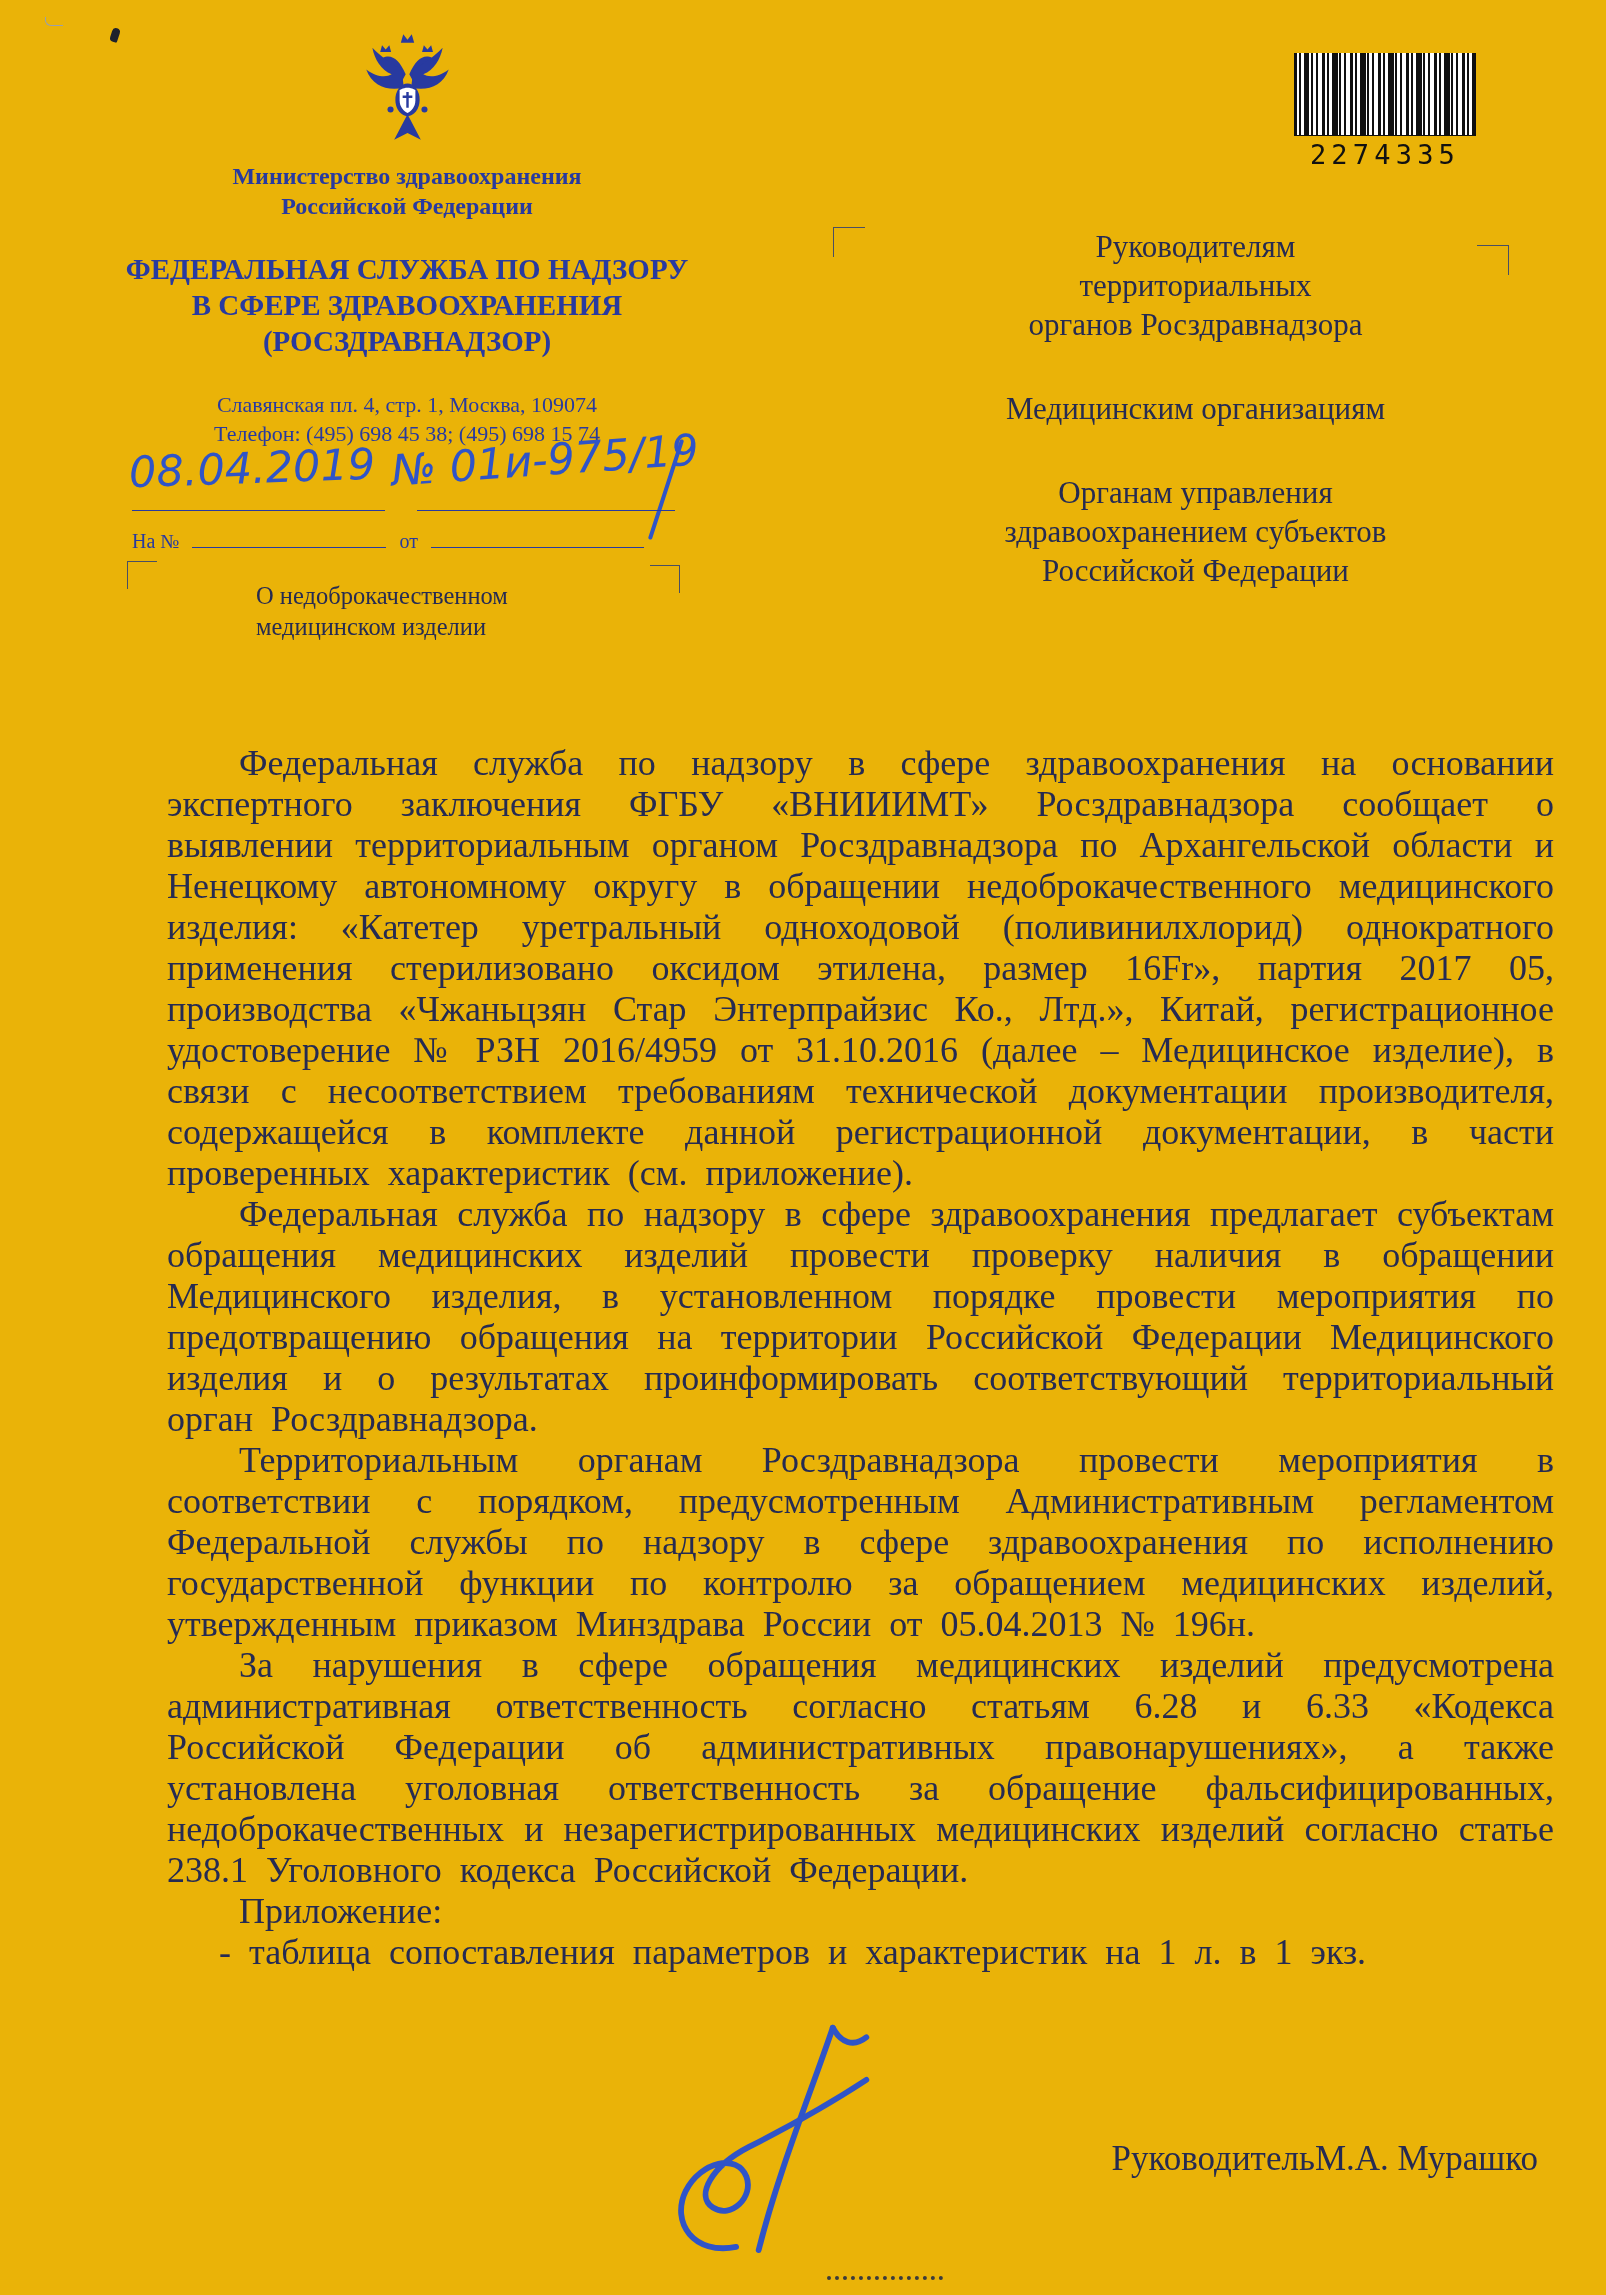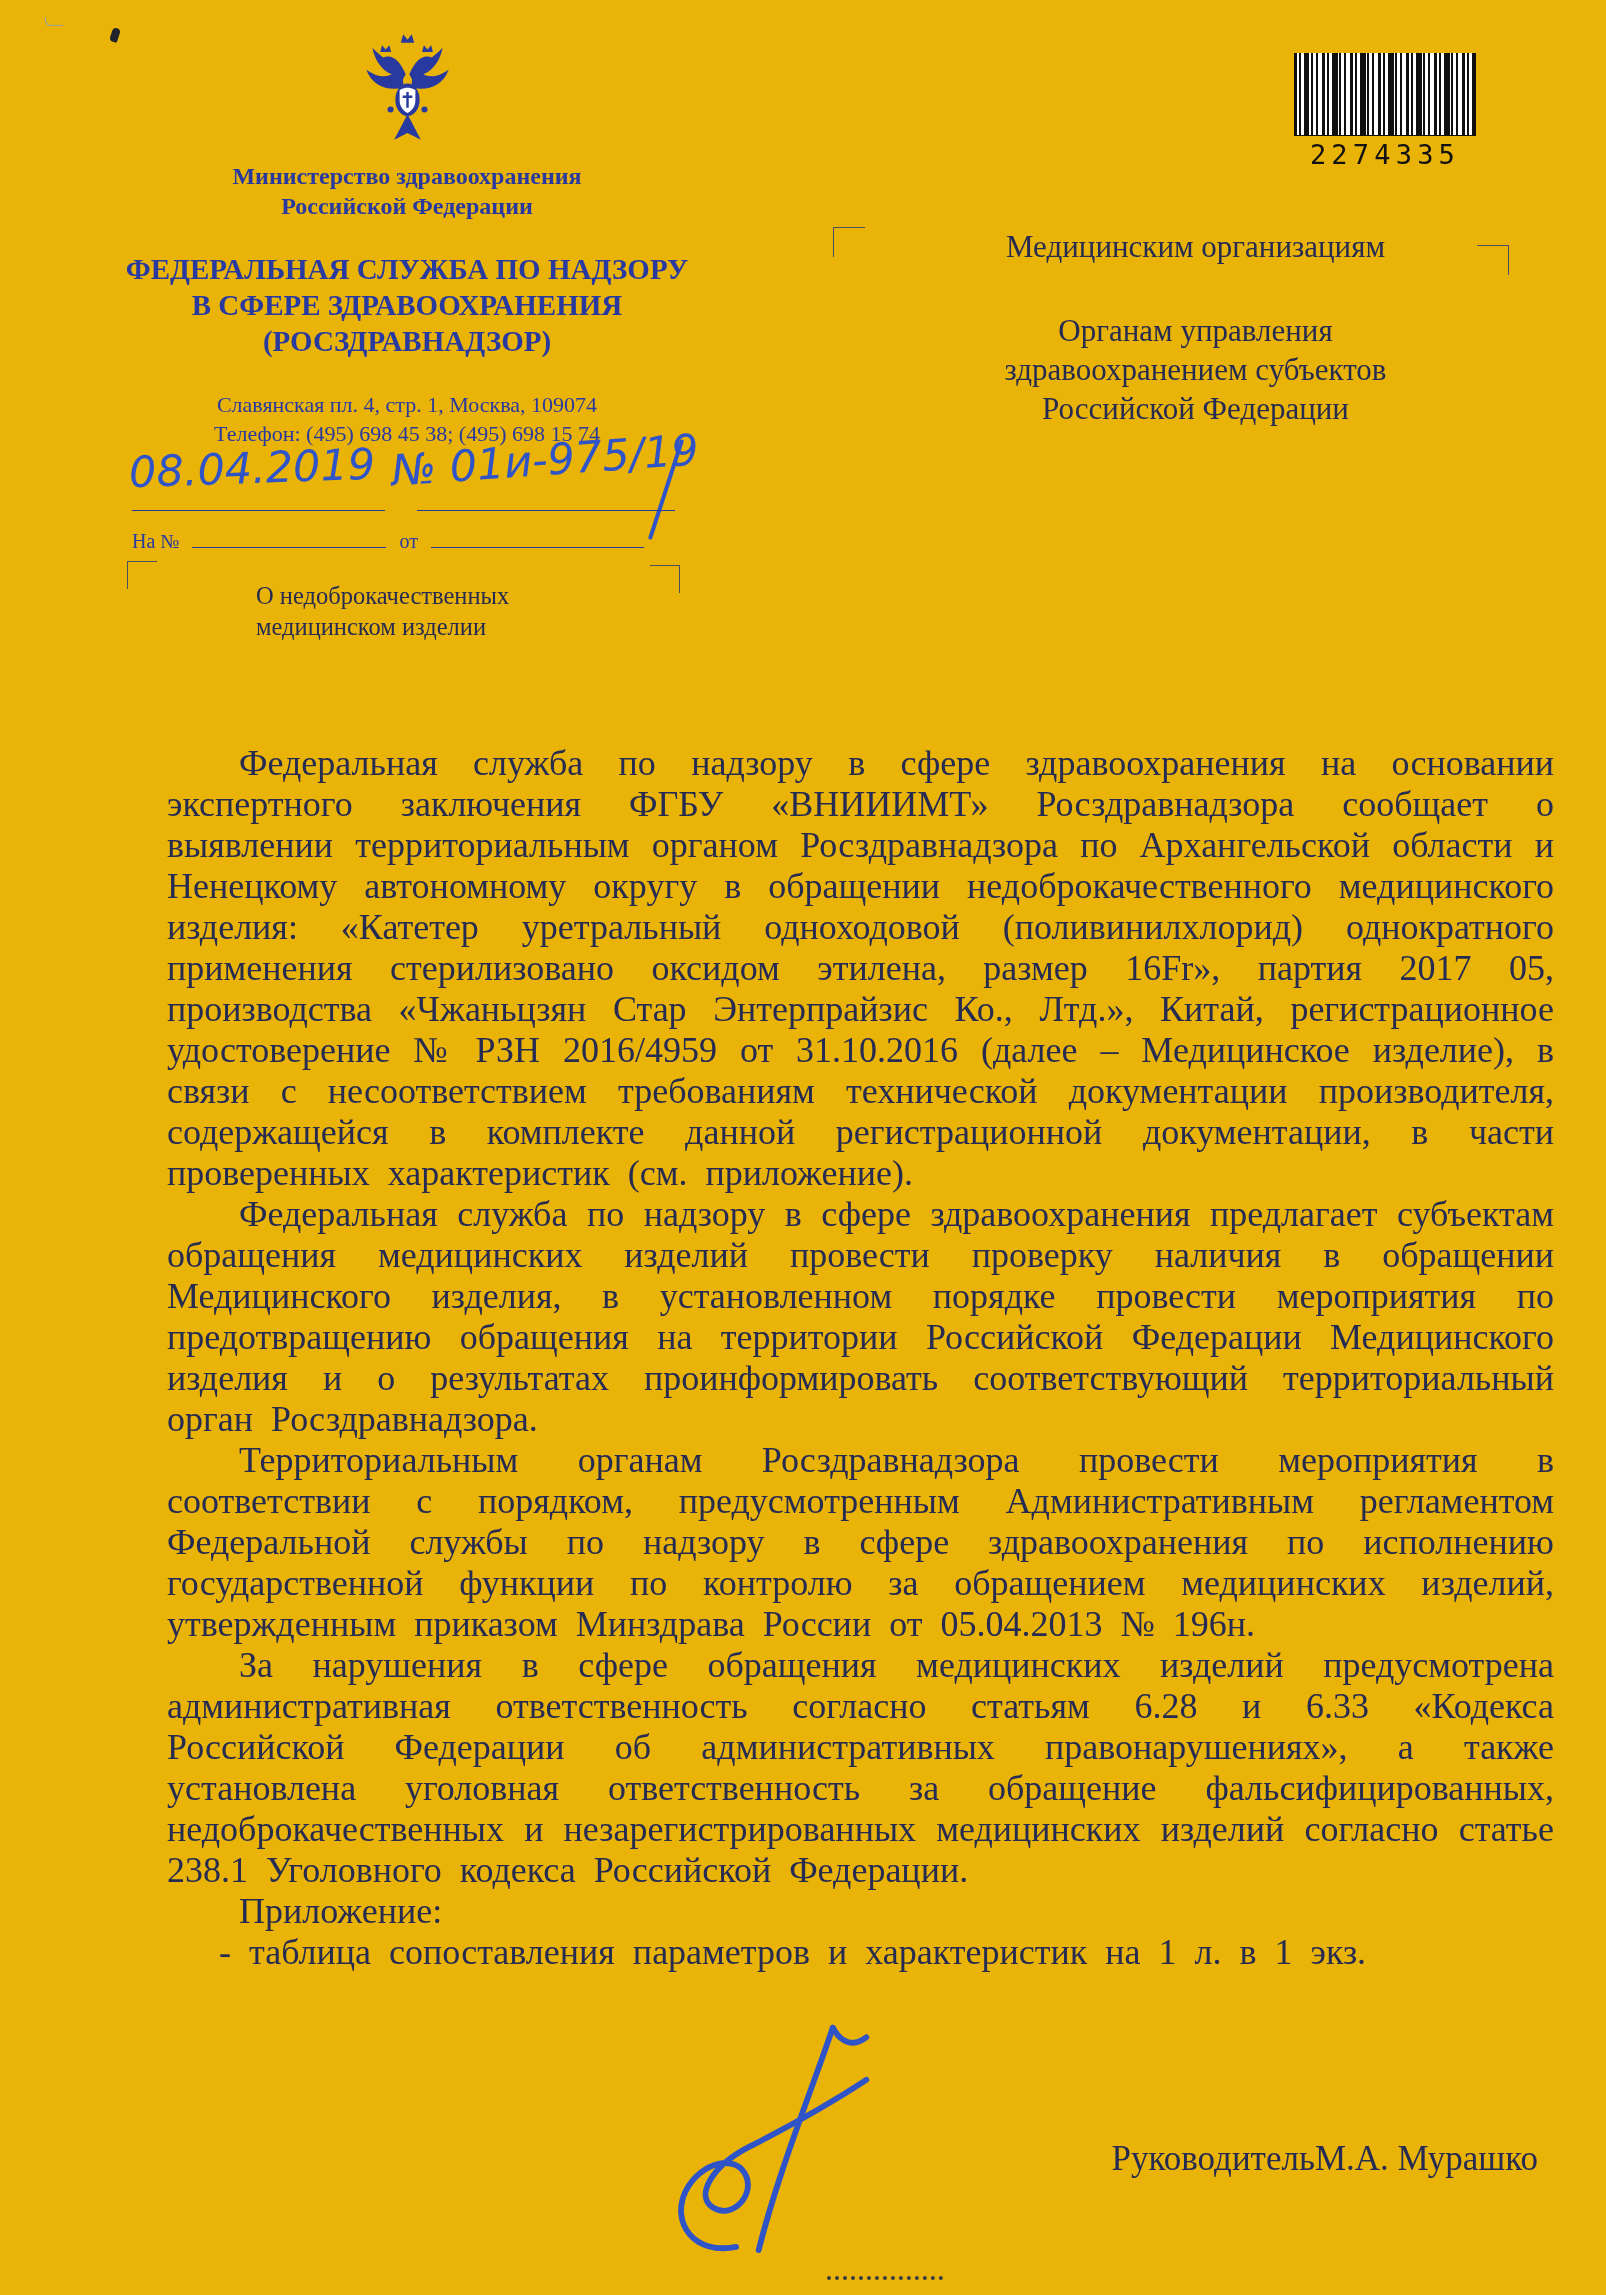--- a/index.html
+++ b/index.html
@@ -163,34 +163,37 @@
   <div class="hw hw-date">08.04.2019</div>
   <div class="hw hw-num">№ 01и-975/19</div>
   <div class="ink-slash"></div>
   <div class="uline u1"></div>
   <div class="uline u2"></div>
 
   <div class="ref-row">
     <span>На №</span><span class="blank b1"></span><span>от</span><span class="blank b2"></span>
   </div>
 
-  <div class="subject preline">О недоброкачественных
+  <div class="subject preline">О недоброкачественном
 медицинском изделии</div>
 
   <div class="corner c-tl m-addr-l"></div>
   <div class="corner c-tr m-addr-r"></div>
   <div class="corner c-tl m-subj-l"></div>
   <div class="corner c-tr m-subj-r"></div>
 
   <div class="barcode-wrap">
     <div class="bars"></div>
     <div class="bar-num">2274335</div>
   </div>
 
   <div class="addressees">
+    <div class="addressee preline">Руководителям
+территориальных
+органов Росздравнадзора</div>
     <div class="addressee preline">Медицинским организациям</div>
     <div class="addressee preline">Органам управления
 здравоохранением субъектов
 Российской Федерации</div>
   </div>
 
   <div class="body-text">
     <p>Федеральная служба по надзору в сфере здравоохранения на основании экспертного заключения ФГБУ «ВНИИИМТ» Росздравнадзора сообщает о выявлении территориальным органом Росздравнадзора по Архангельской области и Ненецкому автономному округу в обращении недоброкачественного медицинского изделия: «Катетер уретральный одноходовой (поливинилхлорид) однократного применения стерилизовано оксидом этилена, размер 16Fr», партия 2017 05, производства «Чжаньцзян Стар Энтерпрайзис Ко., Лтд.», Китай, регистрационное удостоверение № РЗН 2016/4959 от 31.10.2016 (далее – Медицинское изделие), в связи с несоответствием требованиям технической документации производителя, содержащейся в комплекте данной регистрационной документации, в части проверенных характеристик (см. приложение).</p>
     <p>Федеральная служба по надзору в сфере здравоохранения предлагает субъектам обращения медицинских изделий провести проверку наличия в обращении Медицинского изделия, в установленном порядке провести мероприятия по предотвращению обращения на территории Российской Федерации Медицинского изделия и о результатах проинформировать соответствующий территориальный орган Росздравнадзора.</p>
     <p>Территориальным органам Росздравнадзора провести мероприятия в соответствии с порядком, предусмотренным Административным регламентом Федеральной службы по надзору в сфере здравоохранения по исполнению государственной функции по контролю за обращением медицинских изделий, утвержденным приказом Минздрава России от 05.04.2013 № 196н.</p>

